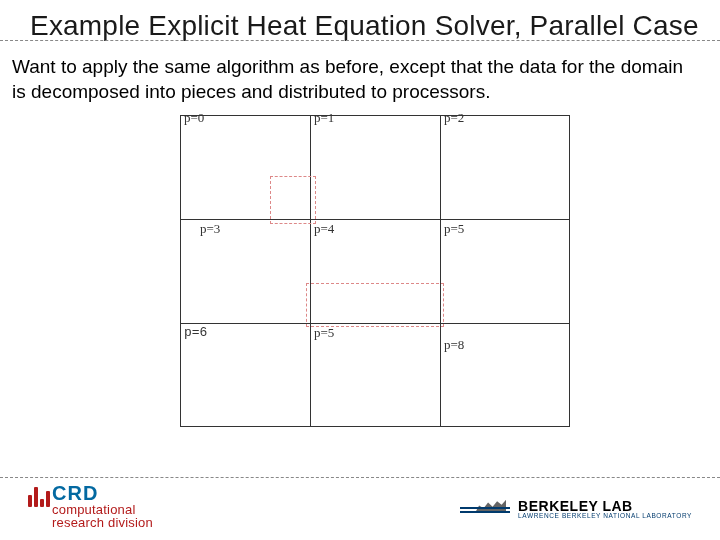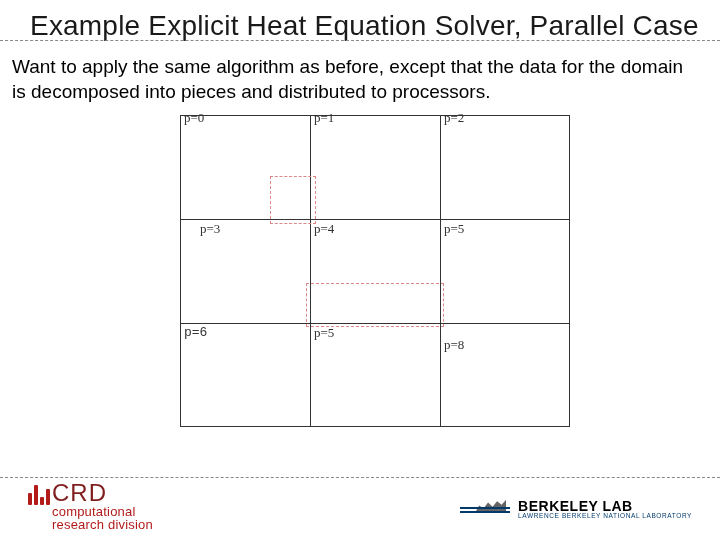--- a/index.html
+++ b/index.html
@@ -109,23 +109,23 @@
   .crd-bars span:nth-child(1){height:12px;}
   .crd-bars span:nth-child(2){height:20px;}
   .crd-bars span:nth-child(3){height:8px;}
   .crd-bars span:nth-child(4){height:16px;}
   .crd-text {
     display: flex;
     flex-direction: column;
     line-height: 1;
   }
   .crd-main {
-    font-weight: normal;
-    font-size: 24px;
-    color: #7f1d1d;
+    font-weight: bold;
+    font-size: 20px;
+    color: #0369a1;
     letter-spacing: 1px;
   }
   .crd-sub {
     font-size: 13px;
     color: #b31b1b;
     letter-spacing: 0.2px;
   }
   .lbl-logo {
     display: flex;
     align-items: center;

